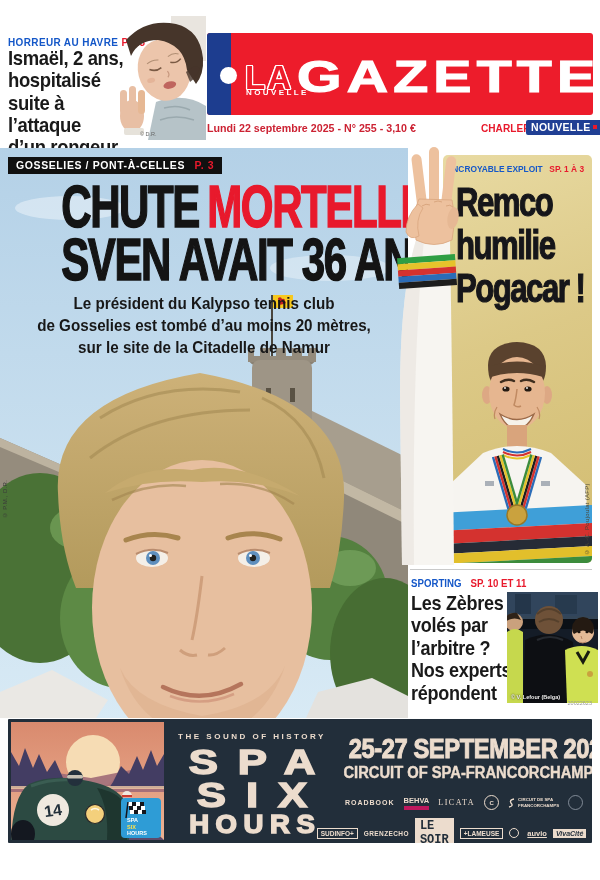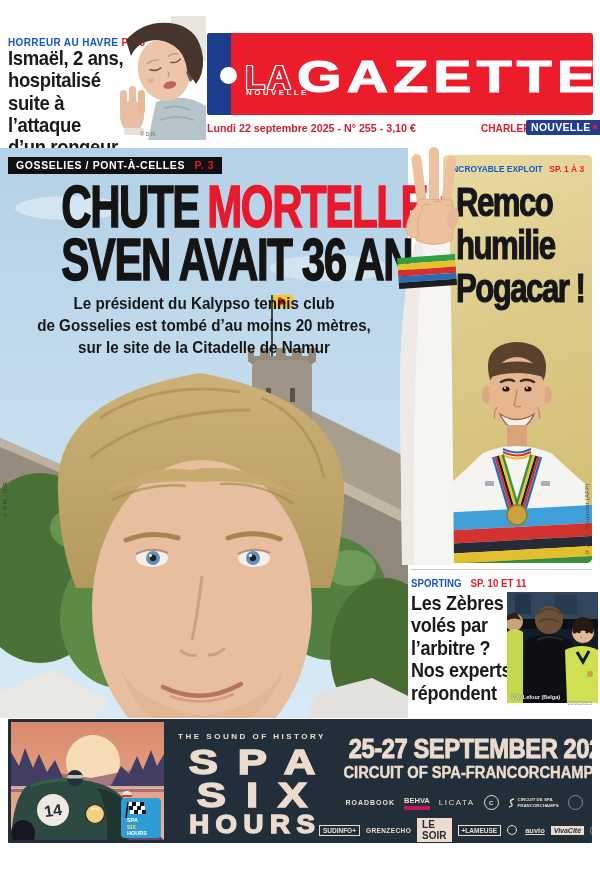--- a/index.html
+++ b/index.html
@@ -27,21 +27,21 @@
     transform:scaleX(1.3);transform-origin:left top;-webkit-text-stroke:1.2px #fff;white-space:nowrap;}
   .dateline{position:absolute;left:207px;top:122px;font-size:11px;font-weight:bold;color:#cc2233;
     transform:scaleX(.97);transform-origin:left top;white-space:nowrap;}
   .edition{position:absolute;left:481px;top:122px;font-size:11px;font-weight:bold;color:#e8192c;
     transform:scaleX(.92);transform-origin:left top;}
   .sudinfo{position:absolute;left:526px;top:120px;background:#203f94;color:#fff;font-size:10.5px;font-weight:bold;
     padding:1px 5px 2px 5px;border-radius:2px;display:flex;align-items:center;letter-spacing:.3px;}
   .sudinfo .dot{display:inline-block;width:4px;height:4px;background:#e8192c;margin-left:2px;}
 
   
-  .lead{position:absolute;left:0;top:148px;width:408px;height:570px;overflow:hidden;padding-left:47px;}
+  .lead{position:absolute;left:0;top:148px;width:408px;height:570px;overflow:hidden;}
   .lead-photo{position:absolute;left:0;top:0;width:408px;height:570px;}
   .lead-kicker{position:absolute;left:8px;top:9px;background:#101010;color:#fff;font-size:10.5px;font-weight:bold;
     letter-spacing:.6px;padding:2px 8px 3px 8px;white-space:nowrap;}
   .hl{position:absolute;left:0;width:408px;text-align:center;font-weight:bold;font-size:60px;line-height:1;
     letter-spacing:-2px;transform:scaleX(.7);transform-origin:center top;white-space:nowrap;color:#141414;
     -webkit-text-stroke:1.5px currentColor;}
   .hl1{top:29px;} .hl2{top:82px;}
   .hl .red{-webkit-text-stroke:1.5px #e8192c;margin-left:12px;}
   .standfirst{position:absolute;left:0;top:145px;width:408px;text-align:center;font-size:16px;font-weight:bold;
     line-height:22px;transform:scaleX(.95);transform-origin:center top;color:#181818;}
@@ -86,29 +86,29 @@
   .ad-t3{top:91px;font-size:25px;letter-spacing:6px;text-indent:6px;transform:scaleX(1.1);}
   .ad-date{position:absolute;left:325px;top:15px;width:262px;text-align:center;font-size:27px;font-weight:bold;
     letter-spacing:-.5px;transform:scaleX(.88);transform-origin:center top;-webkit-text-stroke:1px #ecdccd;white-space:nowrap;}
   .ad-venue{position:absolute;left:325px;top:45px;width:262px;text-align:center;font-size:16px;font-weight:bold;
     transform:scaleX(.92);transform-origin:center top;-webkit-text-stroke:.4px #ecdccd;white-space:nowrap;}
   .ad-row{position:absolute;display:flex;align-items:center;justify-content:center;}
   .ad-row1{left:330px;top:76px;width:252px;gap:9px;}
   .ad-row2{left:320px;top:99px;width:266px;gap:6px;}
   .s-roadbook{font-size:7px;font-weight:bold;letter-spacing:1px;}
   .s-behva{font-size:7.5px;font-weight:bold;border-bottom:4px solid #be185d;padding-bottom:1px;}
-  .s-licata{font-family:Liberation Sans, sans-serif;font-size:8px;letter-spacing:1.5px;}
+  .s-licata{font-family:Liberation Serif, serif;font-size:8px;letter-spacing:1.5px;}
   .s-cbadge{width:13px;height:13px;border:1px solid #ecdccd;border-radius:50%;display:flex;align-items:center;
     justify-content:center;font-size:6px;font-weight:bold;flex:none;}
   .s-circuit{display:flex;align-items:center;gap:2px;}
   .s-circuit .sline{font-size:4.4px;font-weight:bold;line-height:1.2;text-align:left;}
   .s-round{width:13px;height:13px;border:1px solid #97a0ab;border-radius:50%;opacity:.8;flex:none;}
   .s-sudinfo{border:1px solid #ecdccd;padding:1px 3px;font-size:6.5px;font-weight:bold;}
   .s-grenzecho{font-size:6.5px;font-weight:bold;letter-spacing:.4px;}
-  .s-lesoir{background:#ecdccd;color:#222e3a;font-family:Liberation Sans, sans-serif;font-size:10px;font-weight:bold;padding:1px 5px;}
+  .s-lesoir{background:#ecdccd;color:#222e3a;font-family:Liberation Mono, monospace;font-size:12px;font-weight:bold;padding:1px 5px;}
   .s-lameuse{border:1px solid #ecdccd;font-size:6.5px;font-weight:bold;padding:1px 3px;}
   .s-auvio{display:flex;align-items:center;gap:8px;font-size:7.5px;font-weight:bold;text-decoration:underline;}
   .s-auvio .circ{width:8px;height:8px;border:1.4px solid #ecdccd;border-radius:50%;}
   .s-vivacite{background:#ecdccd;color:#222e3a;font-style:italic;font-size:7px;font-weight:bold;padding:1px 3px;}
 </style>
 </head>
 <body>
 
 <div class="page">
 

